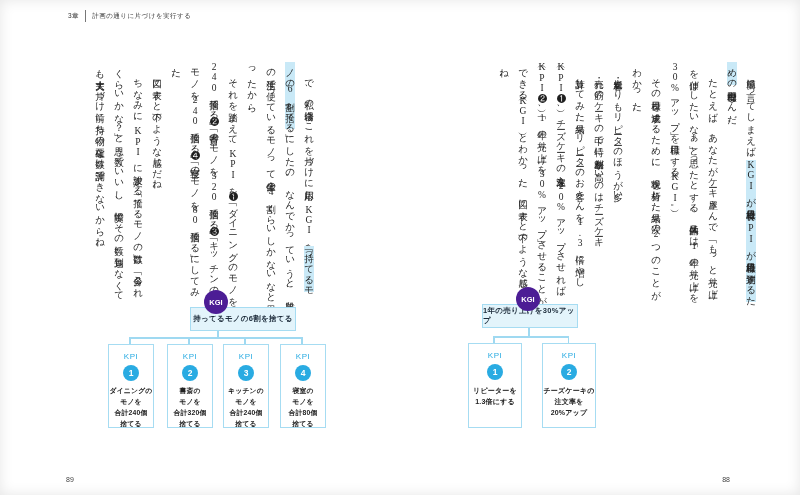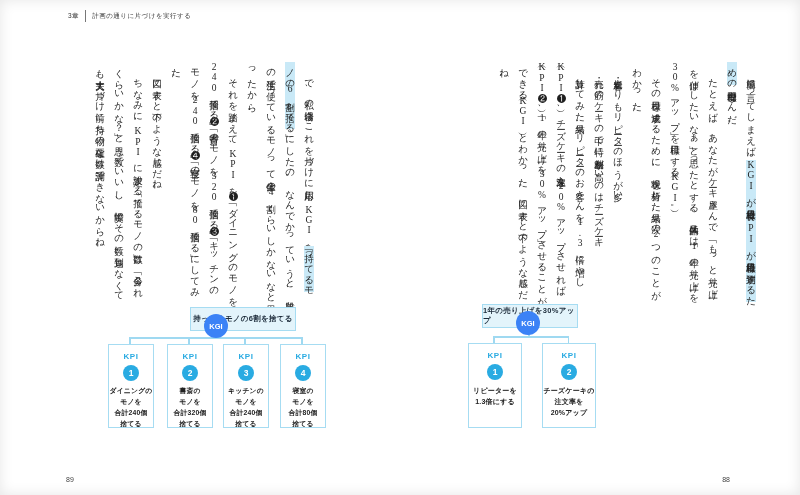--- a/index.html
+++ b/index.html
@@ -21,27 +21,27 @@
     font-family:"Liberation Serif",serif;
     font-size:9.5px;line-height:2.0;letter-spacing:.3px;color:#1f1f1f;
   }
   .left-text{right:482px;}
   .right-text{right:40px;}
   .vtext p{margin:0;text-indent:1em;}
   .vtext p.bullet{text-indent:-1em;padding-inline-start:2em;}
   mark{background:#c9e9f7;color:inherit;}
   
   .kgi-circle{position:absolute;width:24px;height:24px;border-radius:50%;
-    background:#3b82f6;color:#fff;font-weight:bold;font-size:7.5px;
-    display:flex;align-items:center;justify-content:center;z-index:2;margin-top:24px;}
+    background:#4c1d95;color:#fff;font-weight:bold;font-size:7.5px;
+    display:flex;align-items:center;justify-content:center;z-index:2;}
   .goal-box{position:absolute;height:22px;background:#e3f4fb;border:1px solid #a6dcf2;
     color:#1c2b3a;font-weight:bold;font-size:7.5px;letter-spacing:.3px;
     display:flex;align-items:center;justify-content:center;z-index:1;}
   .kpi-box{position:absolute;background:#fff;border:1px solid #a6dcf2;text-align:center;}
-  .kpi-label{color:#29abe2;font-weight:bold;font-size:8px;margin-top:7px;letter-spacing:.5px;}
+  .kpi-label{color:#29abe2;font-weight:normal;font-size:8px;margin-top:7px;letter-spacing:.5px;}
   .kpi-num{width:16px;height:16px;border-radius:50%;background:#29abe2;color:#fff;
     font-size:8.5px;font-weight:bold;line-height:16px;margin:4px auto 5px;}
   .kpi-text{font-size:6.8px;font-weight:bold;color:#222;line-height:1.6;letter-spacing:.2px;}
   .kpi-box.wide .kpi-text{font-size:7px;}
   .conn{position:absolute;background:#9fd9f1;}
 </style>
 </head>
 <body>
 
 <div class="spread">

